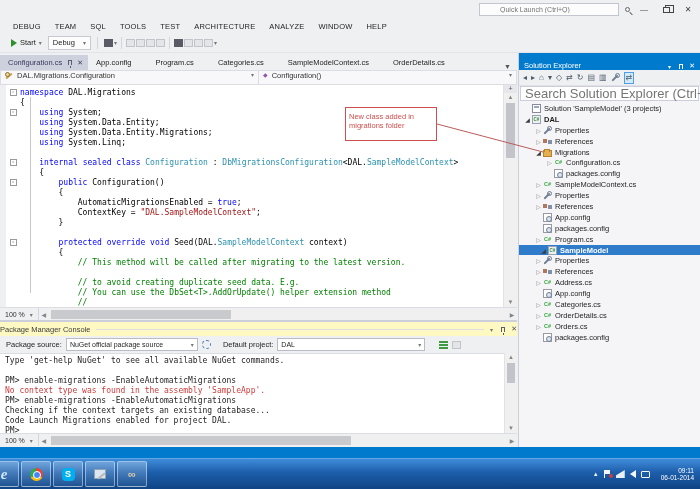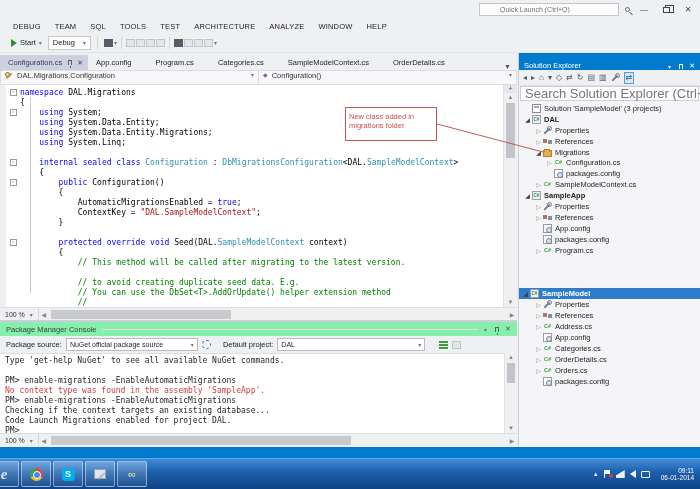--- a/index.html
+++ b/index.html
@@ -78,21 +78,21 @@
   .bottombar{position:absolute;left:0;right:0;height:13px;background:#eff0f2;border-top:1px solid #dcdde3;display:flex;align-items:center}
   .zoombox{display:flex;align-items:center;gap:5px;padding:0 5px;border-right:1px solid #d5d6dd;height:100%;font-size:7px;color:#333}
   .htrack{flex:1;height:100%;position:relative;background:#f0f0f1}
   .hthumb{position:absolute;top:2px;height:9px;background:#c9cace}
   .harrow{width:10px;text-align:center;color:#868686;font-size:6px}
 
   
   #vsplit{position:absolute;top:267px;left:0;right:0;height:2px;background:#cccedb}
 
   
-  #pmc-title{position:absolute;top:269px;left:0;right:0;height:14px;display:flex;align-items:center;padding:0 6px;font-size:7.5px;color:#3b3b3b;background:#86efac}
+  #pmc-title{position:absolute;top:269px;left:0;right:0;height:14px;display:flex;align-items:center;padding:0 0;font-size:7.5px;color:#3b3b3b;background:#fef9c3}
   #pmc-title .ruled{flex:1;height:1px;background:#dddee4;margin:0 6px}
   .paneicons{display:flex;align-items:center;gap:6px;color:#555}
   #pmc-toolbar{position:absolute;top:283px;left:0;right:0;height:17px;display:flex;align-items:center;padding-left:6px;gap:4px;background:#eff0f2}
   .pmc-combo{display:flex;align-items:center;border:1px solid #b9bcc6;background:#fff;height:13px;padding:0 3px;gap:6px;font-size:7px}
   .ic-gear{width:9px;height:9px;border:1.5px dashed #3c76b8;border-radius:50%}
   .ic-clear{width:9px;height:8px;background:repeating-linear-gradient(#3f9b42 0 2px,transparent 2px 3px)}
   #pmc-out{position:absolute;top:300px;left:0;right:0;height:80px;background:#fff;border-top:1px solid #dcdde3;padding:2px 5px;overflow:hidden}
   .con-line{font-family:"DejaVu Sans Mono","Liberation Mono",monospace;font-size:8px;height:10px;line-height:10px;white-space:pre;color:#1e1e1e}
   .con-line.err{color:#cd3c3c}
   #pmc-vscroll{position:absolute;right:0;top:300px;height:80px;width:13px;background:#f0f0f1;border-left:1px solid #e2e2e4}
@@ -399,25 +399,20 @@
         <div class="trow" style="padding-left: 26px;">
           <span class="tarrow"></span>
           <span class="ti ti-config"></span>
           <span class="tlabel">packages.config</span>
         </div>
         <div class="trow" style="padding-left: 15px;">
           <span class="tarrow">▷</span>
           <span class="ti ti-cs">C#</span>
           <span class="tlabel">SampleModelContext.cs</span>
         </div>
-        <div class="trow b" style="padding-left: 4px;">
-          <span class="tarrow exp">◢</span>
-          <span class="ti ti-project">C#</span>
-          <span class="tlabel">SampleApp</span>
-        </div>
         <div class="trow" style="padding-left: 15px;">
           <span class="tarrow">▷</span>
           <span class="ic-wrench ti"></span>
           <span class="tlabel">Properties</span>
         </div>
         <div class="trow" style="padding-left: 15px;">
           <span class="tarrow">▷</span>
           <span class="ti ti-refs"></span>
           <span class="tlabel">References</span>
         </div>
@@ -429,21 +424,21 @@
         <div class="trow" style="padding-left: 15px;">
           <span class="tarrow"></span>
           <span class="ti ti-config"></span>
           <span class="tlabel">packages.config</span>
         </div>
         <div class="trow" style="padding-left: 15px;">
           <span class="tarrow">▷</span>
           <span class="ti ti-cs">C#</span>
           <span class="tlabel">Program.cs</span>
         </div>
-        <div class="trow sel b" style="padding-left: 2px; margin-top: 33px;">
+        <div class="trow sel b" style="padding-left: 20px;">
           <span class="tarrow exp">◢</span>
           <span class="ti ti-project">C#</span>
           <span class="tlabel">SampleModel</span>
         </div>
         <div class="trow" style="padding-left: 15px;">
           <span class="tarrow">▷</span>
           <span class="ic-wrench ti"></span>
           <span class="tlabel">Properties</span>
         </div>
         <div class="trow" style="padding-left: 15px;">

